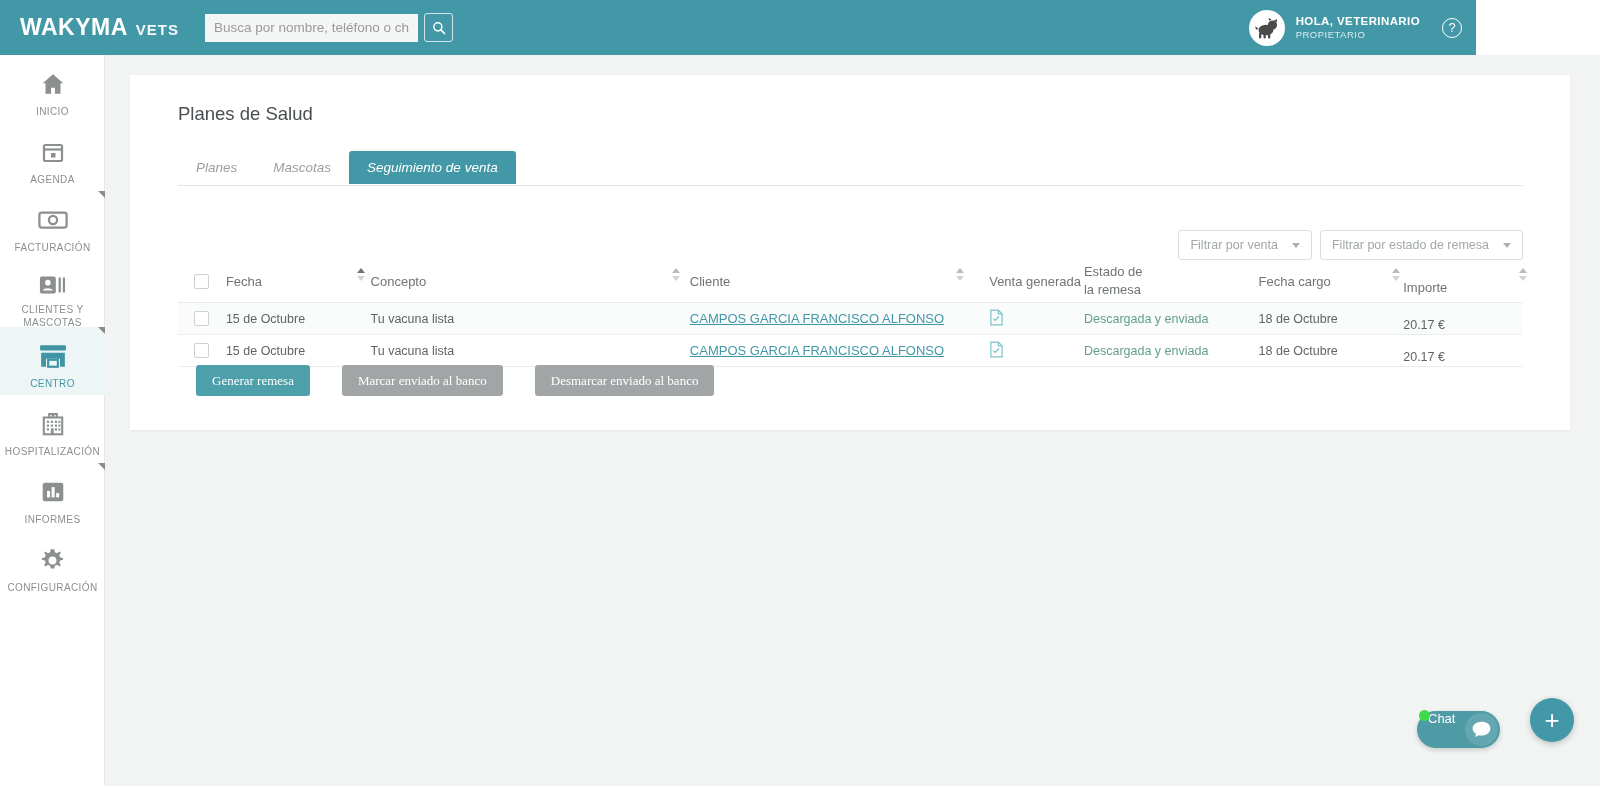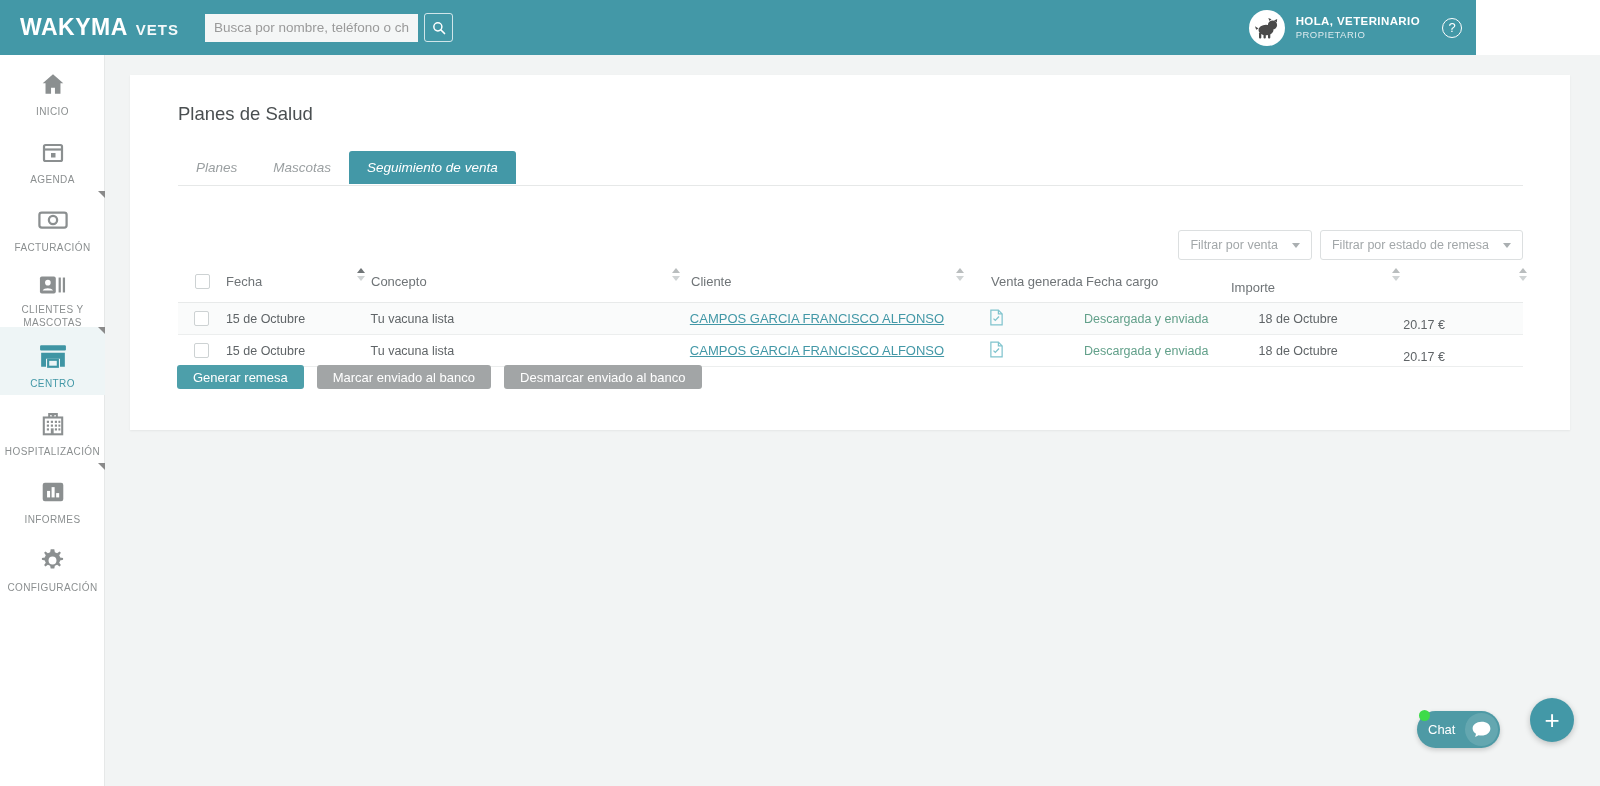--- a/index.html
+++ b/index.html
@@ -213,35 +213,35 @@
     font-size: 13px; cursor: pointer;
   }
   .estado-ok { color: #62a08a; }
 
   
   .actions {
     position: absolute; top: 290px; left: 47px;
     display: flex; gap: 13px;
   }
   .btn {
-    height: 24px; padding: 0 16px;
+    height: 31px; padding: 0 16px;
     border: none; border-radius: 3px;
     color: #ffffff; font-size: 13px;
-    font-family: Liberation Sans, sans-serif;
-    display: flex; align-items: center; cursor: pointer;
+    font-family: Liberation Serif, serif;
+    display: flex; align-items: center; cursor: pointer; margin-left: 19px;
   }
   .btn-primary { background: #4d9faa; }
   .btn-secondary { background: #a2a5a6; }
 
   
   .chat-pill {
     position: absolute; right: 100px; bottom: 38px;
     width: 83px; height: 37px;
     background: #4e9aa5; border-radius: 19px;
-    display: flex; align-items: center;
+    display: flex; align-items: flex-start;
     box-shadow: 0 2px 5px rgba(0,0,0,0.18);
     cursor: pointer;
   }
   .chat-label {
     color: #ffffff; font-size: 13px; margin-left: 11px;
   }
   .chat-bubble-wrap {
     position: absolute; right: 2px; top: 2px;
     width: 33px; height: 33px; border-radius: 50%;
     background: rgba(255,255,255,0.13);
@@ -445,20 +445,24 @@
         </div>
         <div class="c-concepto">
           <span>Concepto</span>
         </div>
         <div class="c-cliente">
           <span>Cliente</span>
         </div>
         <div class="c-venta">
           <span>Venta generada</span>
         </div>
+        <div class="c-estado hdr-2line">
+          <div>Estado de</div>
+          <div>la remesa</div>
+        </div>
         <div class="c-fcargo">
           <span>Fecha cargo</span>
         </div>
         <div class="c-importe">
           <span>Importe</span>
         </div>
 
         <div class="sorter" style="left:178px;top:5px;">
           <span class="sort-up on"></span>
           <span class="sort-dn"></span>

